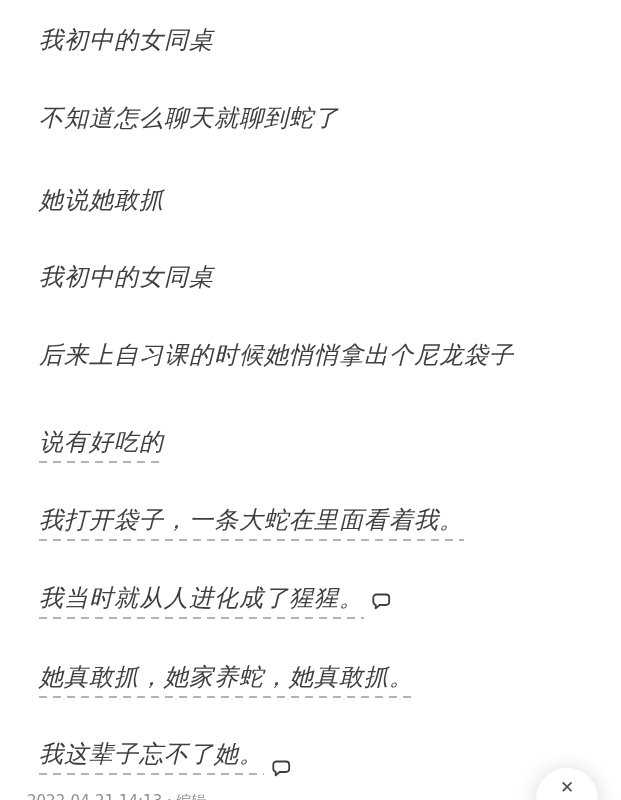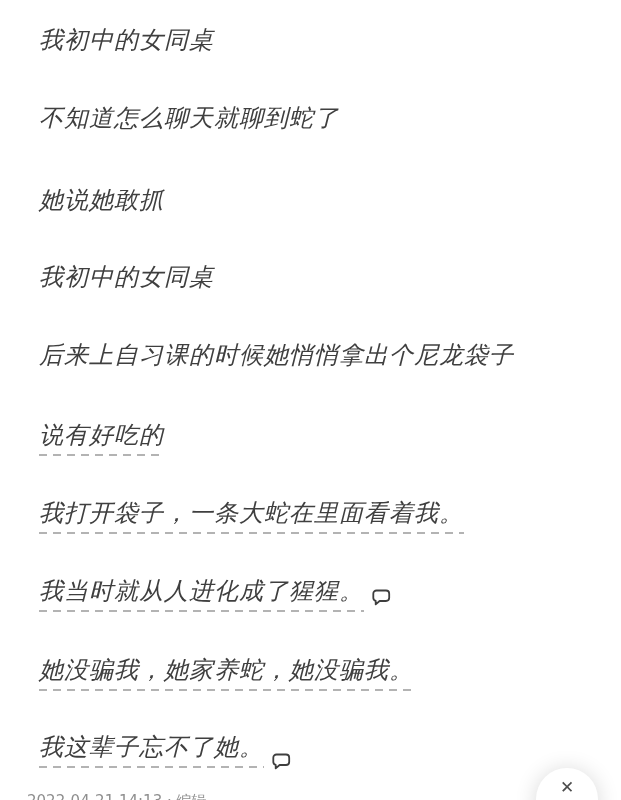--- a/index.html
+++ b/index.html
@@ -22,20 +22,21 @@
     align-items:flex-end;
     font-style:italic;
   }
   .line-text{display:inline-block;}
   .line-text.underlined{
     padding-bottom:7px;
     background-image:repeating-linear-gradient(to right,#b3b3b3 0 8px,transparent 8px 14px);
     background-size:100% 2px;
     background-repeat:no-repeat;
     background-position:left bottom 1px;
+    margin-top:7px;
   }
   .bubble-icon{
     display:inline-block;
     margin-left:7px;
     margin-bottom:2px;
     width:21px;height:19px;
     flex:0 0 auto;
   }
   .meta-line{
     position:absolute;
@@ -95,21 +96,21 @@
       <div class="story-line" style="top: 498px; justify-content: center;">
         <span class="line-text underlined">我打开袋子，一条大蛇在里面看着我。</span>
       </div>
       <div class="story-line" style="top: 576px; align-items: center;">
         <span class="line-text underlined">我当时就从人进化成了猩猩。</span>
         <span class="bubble-icon"><svg viewBox="0 0 21 19" width="21" height="19">
             <path d="M6 2.5h9a3.2 3.2 0 0 1 3.2 3.2v4.1a3.2 3.2 0 0 1-3.2 3.2H8.6l-3.9 3.4v-3.5a3.2 3.2 0 0 1-2.4-3.1V5.7A3.2 3.2 0 0 1 5.5 2.5z" fill="none" stroke="#3e3e3e" stroke-width="1.8" stroke-linejoin="round"></path>
           </svg></span>
       </div>
       <div class="story-line" style="top: 655px;">
-        <span class="line-text underlined">她没骗我，她家养蛇，她没骗我。</span>
+        <span class="line-text underlined">她真敢抓，她家养蛇，她真敢抓。</span>
       </div>
       <div class="story-line" style="top: 732px; align-items: flex-end;">
         <span class="line-text underlined">我这辈子忘不了她。</span>
         <span class="bubble-icon"><svg viewBox="0 0 21 19" width="21" height="19">
             <path d="M6 2.5h9a3.2 3.2 0 0 1 3.2 3.2v4.1a3.2 3.2 0 0 1-3.2 3.2H8.6l-3.9 3.4v-3.5a3.2 3.2 0 0 1-2.4-3.1V5.7A3.2 3.2 0 0 1 5.5 2.5z" fill="none" stroke="#3e3e3e" stroke-width="1.8" stroke-linejoin="round"></path>
           </svg></span>
       </div>
     </div>
 
   <div class="meta-line">2022-04-21 14:13 · 编辑</div>

